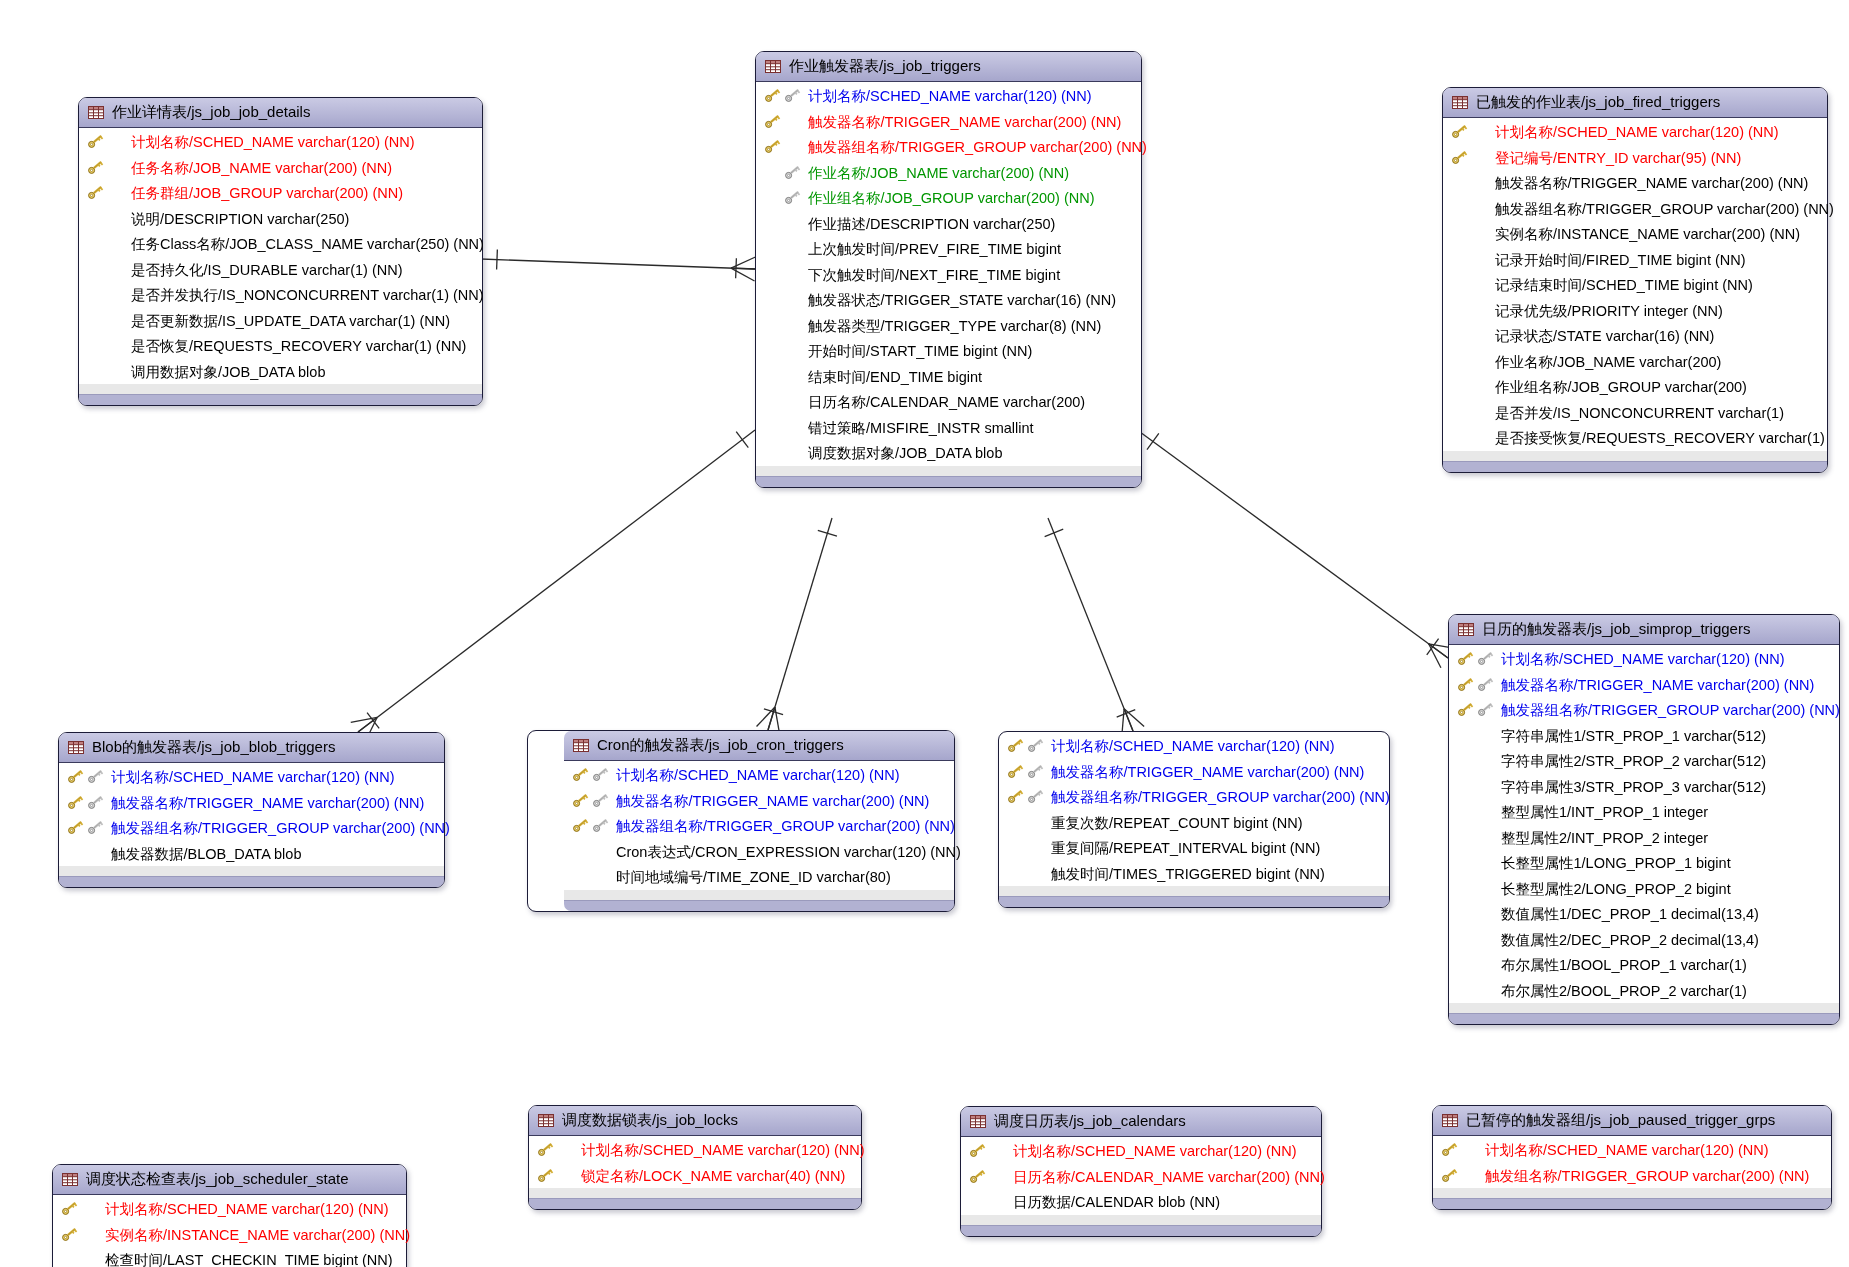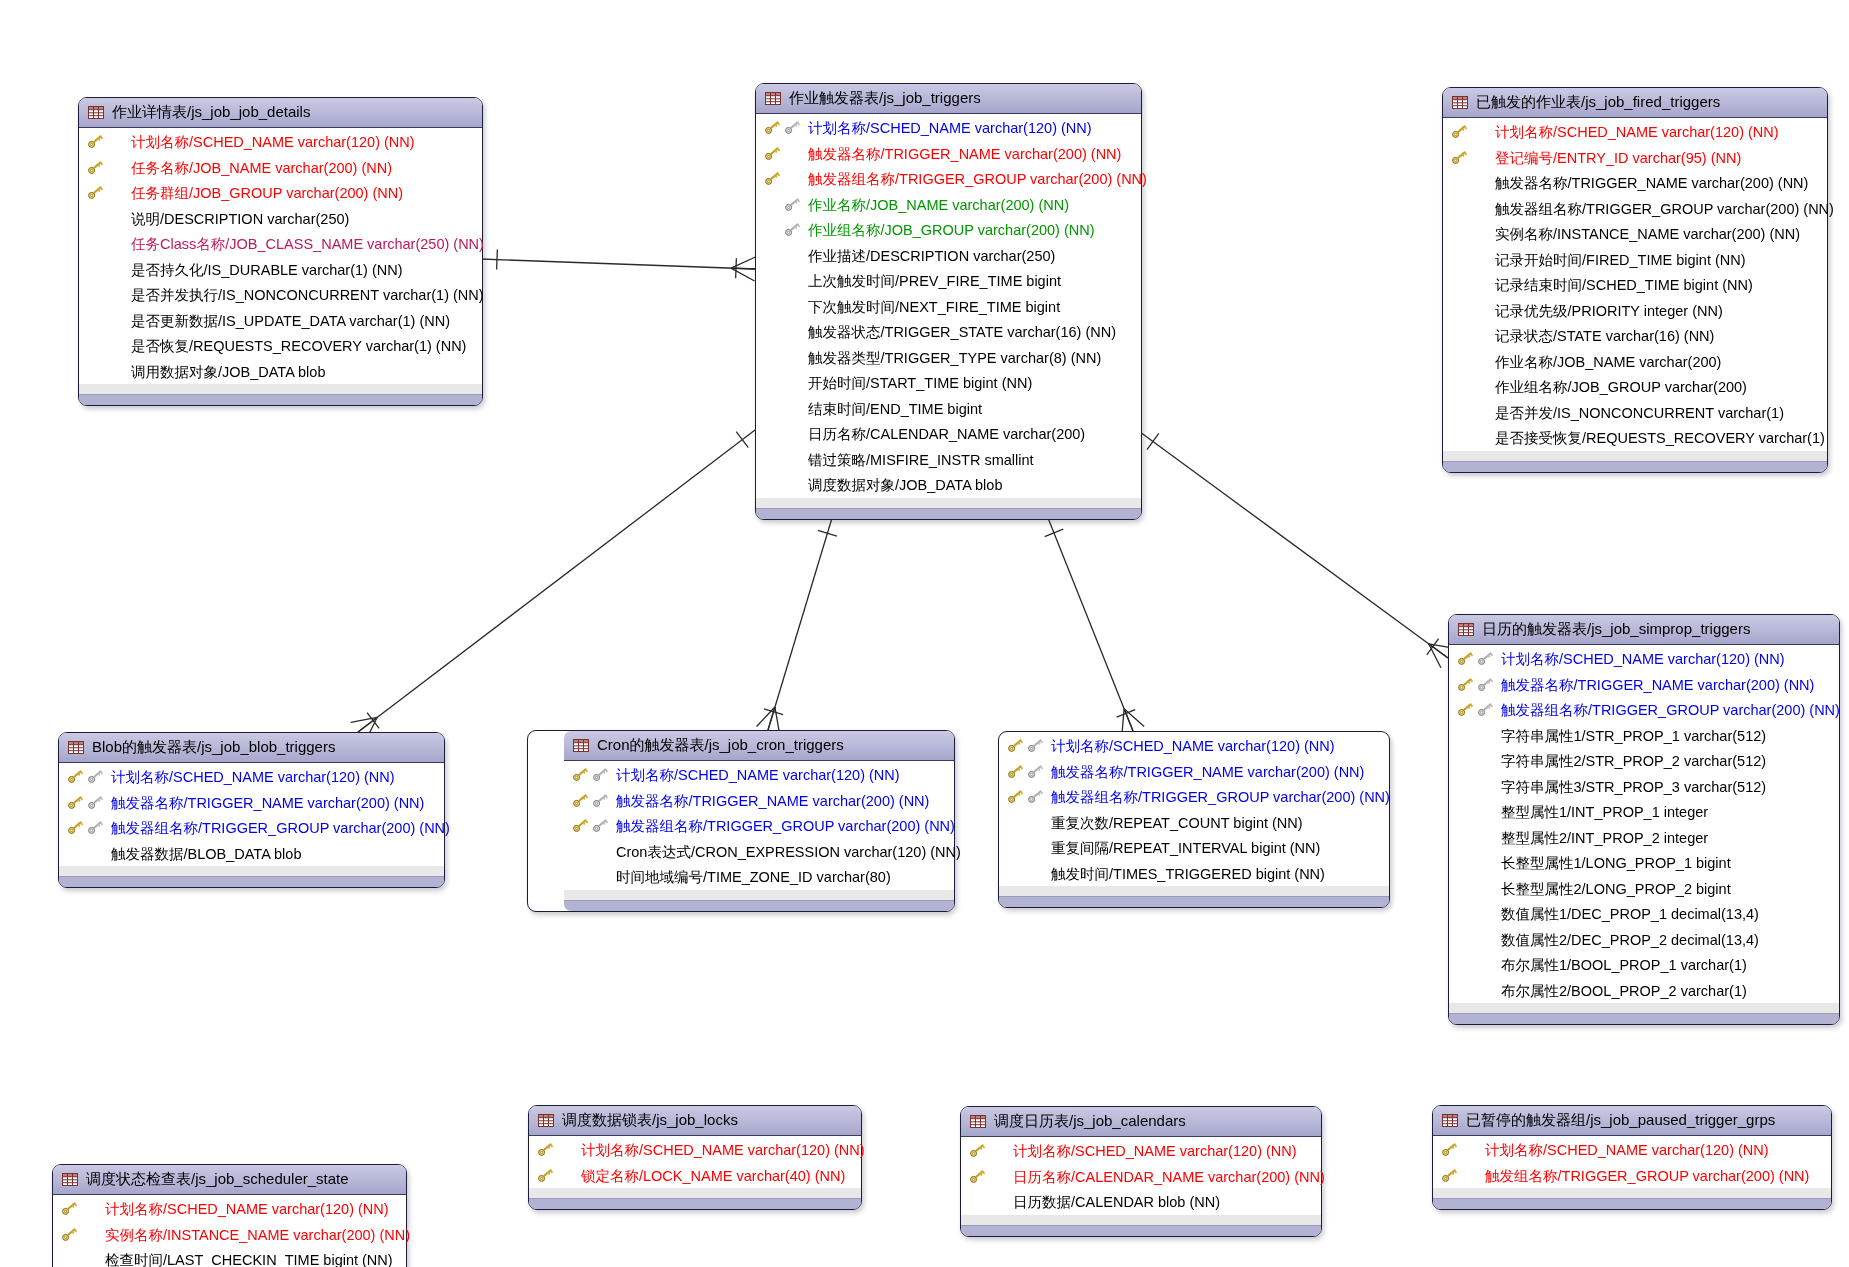--- a/index.html
+++ b/index.html
@@ -143,31 +143,31 @@
                 <g>
                   <circle cx="4.6" cy="10.4" r="3" fill="#ecd26a" stroke="#8a6a10" stroke-width="1"></circle>
                   <circle cx="4.6" cy="10.4" r="1.1" fill="#ffffff" stroke="#8a6a10" stroke-width="0.6"></circle>
                   <path d="M6.8 8.2 L14.2 1.8" stroke="#d4af37" stroke-width="2.4" fill="none"></path>
                   <path d="M6.8 8.2 L14.2 1.8" stroke="#8a6a10" stroke-width="0.7" fill="none" opacity="0.55"></path>
                   <path d="M13.4 2.6 L15.6 4.8 M11.2 4.6 L12.9 6.3" stroke="#d4af37" stroke-width="1.8" fill="none"></path>
                 </g>
               </svg>
             </span><span class="f-text" style="color: rgb(255, 0, 0);">任务群组/JOB_GROUP varchar(200) (NN)</span></div>
           <div class="er-row"><span class="f-text" style="color: rgb(0, 0, 0);">说明/DESCRIPTION varchar(250)</span></div>
-          <div class="er-row"><span class="f-text" style="color: #be185d;">任务Class名称/JOB_CLASS_NAME varchar(250) (NN)</span></div>
+          <div class="er-row"><span class="f-text" style="color: #000000;">任务Class名称/JOB_CLASS_NAME varchar(250) (NN)</span></div>
           <div class="er-row"><span class="f-text" style="color: rgb(0, 0, 0);">是否持久化/IS_DURABLE varchar(1) (NN)</span></div>
           <div class="er-row"><span class="f-text" style="color: rgb(0, 0, 0);">是否并发执行/IS_NONCONCURRENT varchar(1) (NN)</span></div>
           <div class="er-row"><span class="f-text" style="color: rgb(0, 0, 0);">是否更新数据/IS_UPDATE_DATA varchar(1) (NN)</span></div>
           <div class="er-row"><span class="f-text" style="color: rgb(0, 0, 0);">是否恢复/REQUESTS_RECOVERY varchar(1) (NN)</span></div>
           <div class="er-row"><span class="f-text" style="color: rgb(0, 0, 0);">调用数据对象/JOB_DATA blob</span></div>
         </div>
         <div class="er-gray"></div>
         <div class="er-footer"></div>
       </div>
-      <div class="er-table" style="left: 755px; top: 51px; width: 385px; margin-top: 32px;">
+      <div class="er-table" style="left: 755px; top: 51px; width: 385px;">
         <div class="er-header">
           <span class="t-icon">
             <svg width="16" height="13" viewBox="0 0 16 13">
               <rect x="0.5" y="0.5" width="15" height="12" fill="#ffffff" stroke="#7a3030"></rect>
               <rect x="0.5" y="0.5" width="15" height="3.2" fill="#c08080" stroke="#7a3030"></rect>
               <line x1="5.5" y1="0.5" x2="5.5" y2="12.5" stroke="#7a3030"></line>
               <line x1="10.5" y1="0.5" x2="10.5" y2="12.5" stroke="#7a3030"></line>
               <line x1="0.5" y1="6.8" x2="15.5" y2="6.8" stroke="#7a3030"></line>
               <line x1="0.5" y1="9.7" x2="15.5" y2="9.7" stroke="#7a3030"></line>
             </svg>

